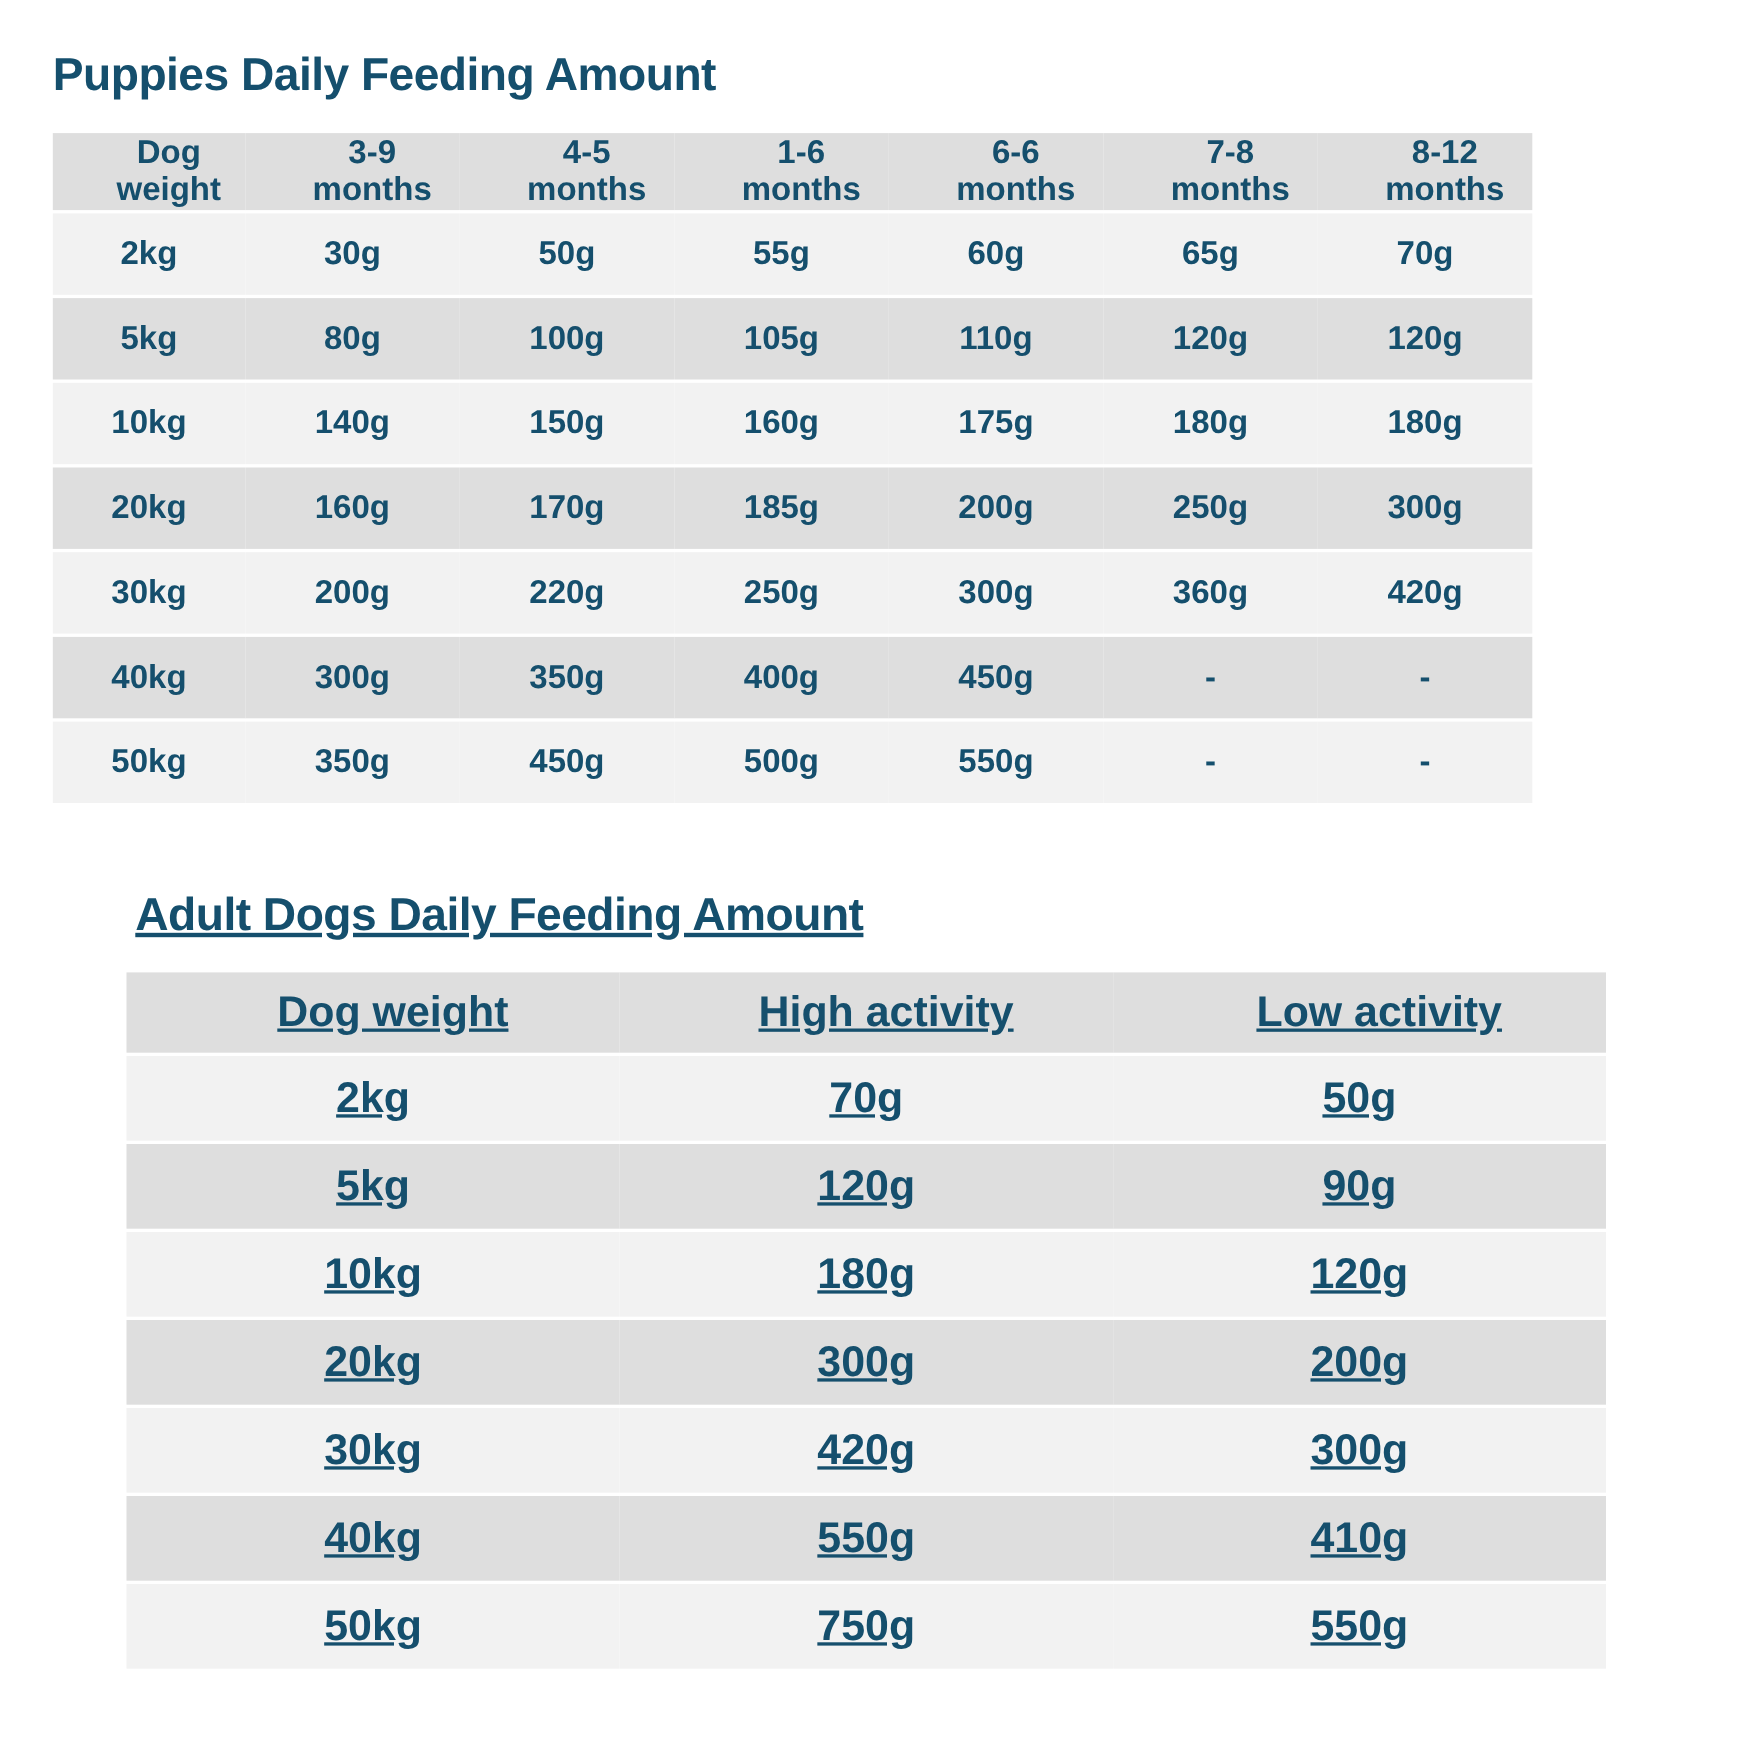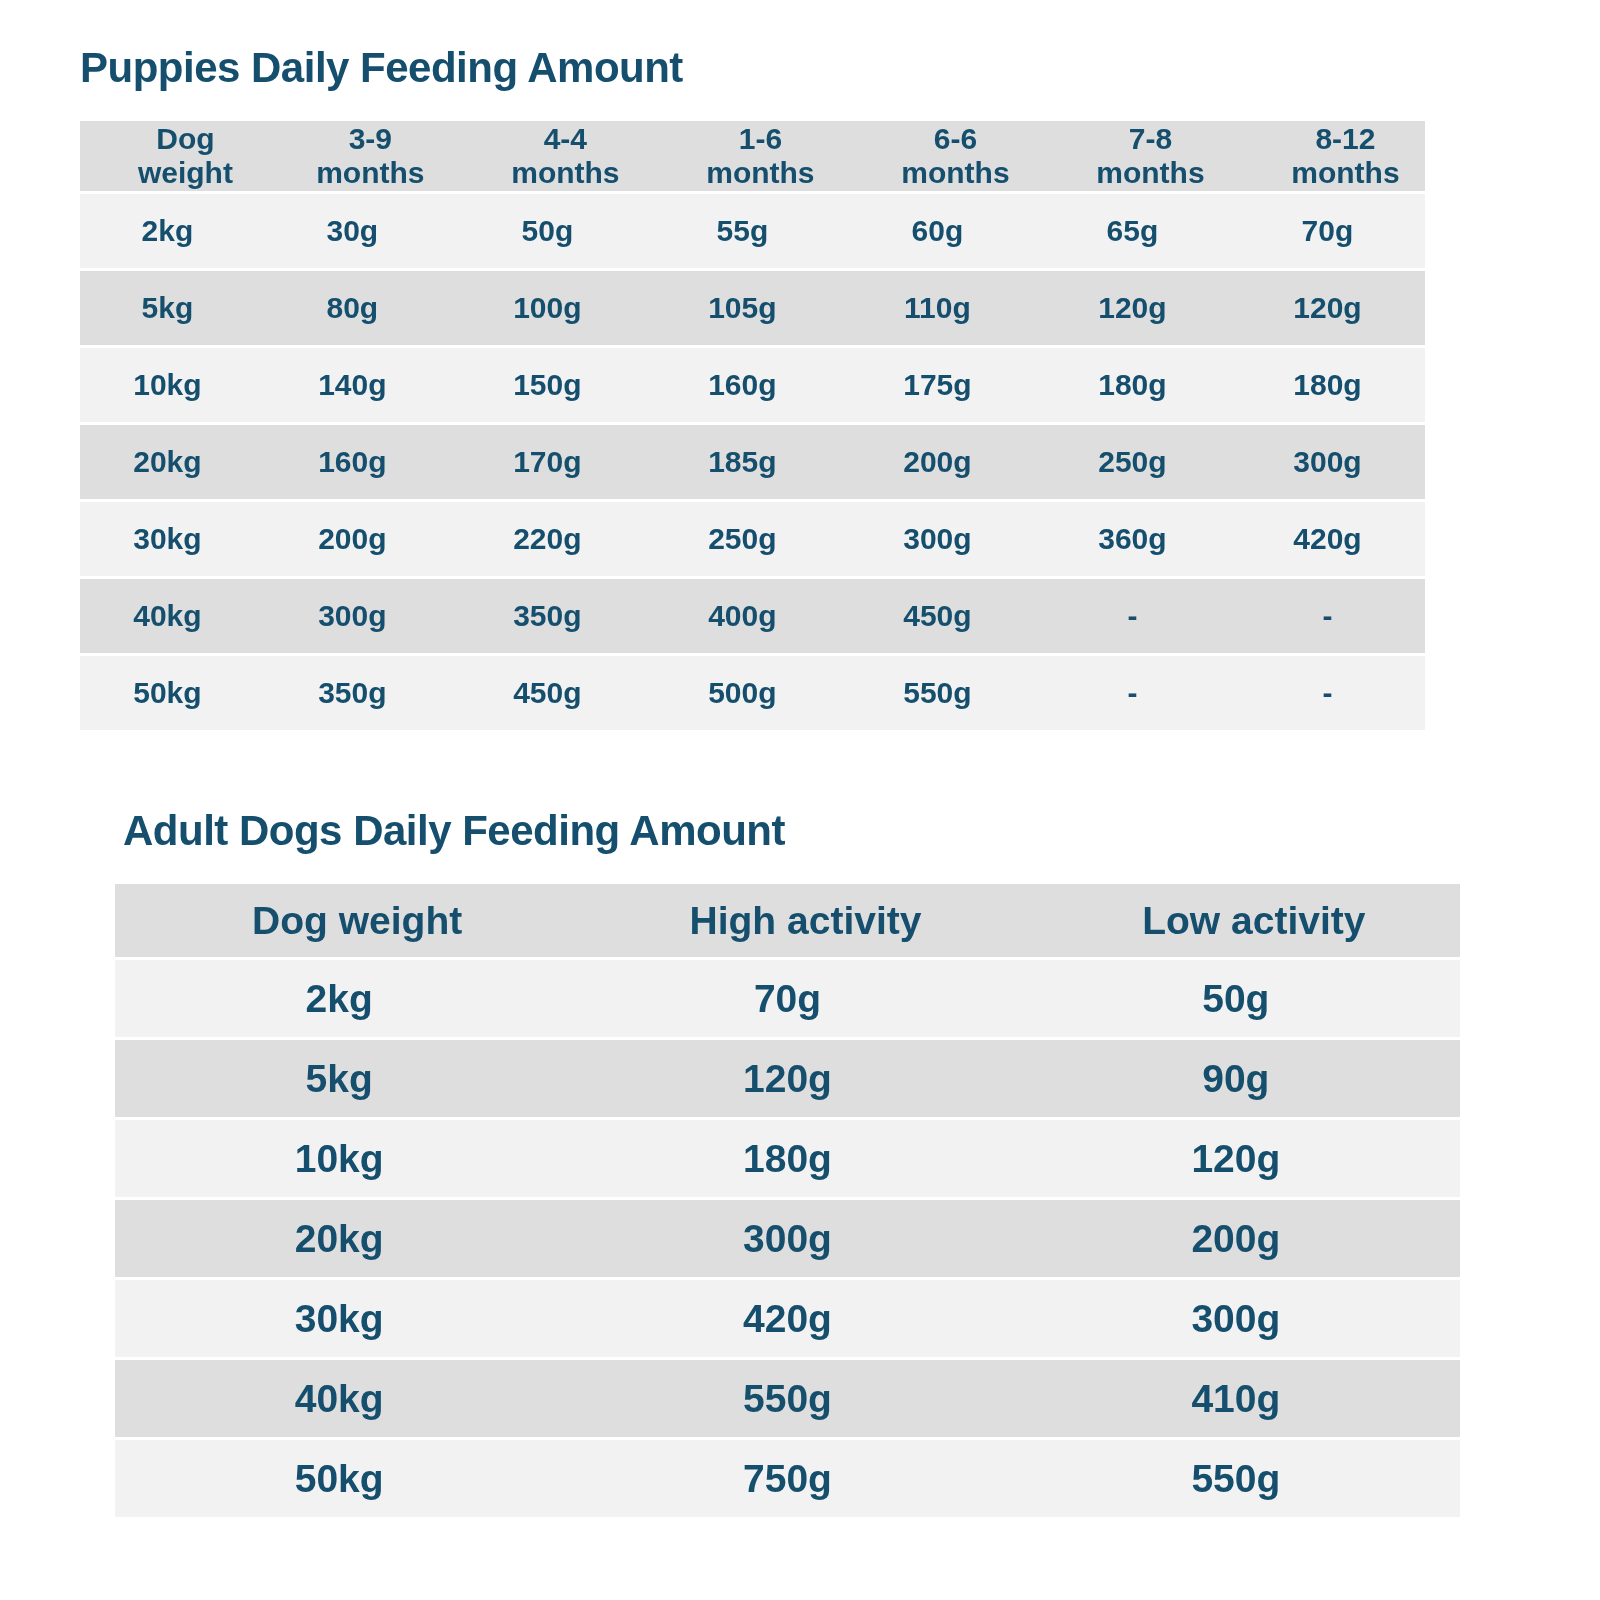--- a/index.html
+++ b/index.html
@@ -12,22 +12,22 @@
   html, body {
     margin: 0;
     padding: 0;
     width: 1600px;
     height: 1600px;
     background: var(--background);
     font-family: "Liberation Sans", sans-serif;
     color: var(--text);
   }
   .section { width: 1345px; }
-  .section.puppies { margin: 44px 0 0 80px; }
-  .section.adult   { margin: 74px 0 0 115px; }
+  .section.puppies { margin: 44px 0 0 48px; }
+  .section.adult   { margin: 74px 0 0 115px; text-decoration: underline; }
   h1.table-title {
     font-size: 42px;
     font-weight: bold;
     letter-spacing: -0.5px;
     margin: 0 0 26px 0;
     color: var(--text);
   }
   .section.adult h1.table-title { margin-left: 8px; }
   table.feeding {
     width: 100%;
@@ -66,21 +66,21 @@
         <col>
         <col>
         <col>
         <col>
         <col>
       </colgroup>
       <thead>
         <tr>
           <th>Dog weight</th>
           <th>3-9 months</th>
-          <th>4-4 months</th>
+          <th>4-5 months</th>
           <th>1-6 months</th>
           <th>6-6 months</th>
           <th>7-8 months</th>
           <th>8-12 months</th>
         </tr>
       </thead>
       <tbody>
         <tr>
           <td>2kg</td>
           <td>30g</td>

